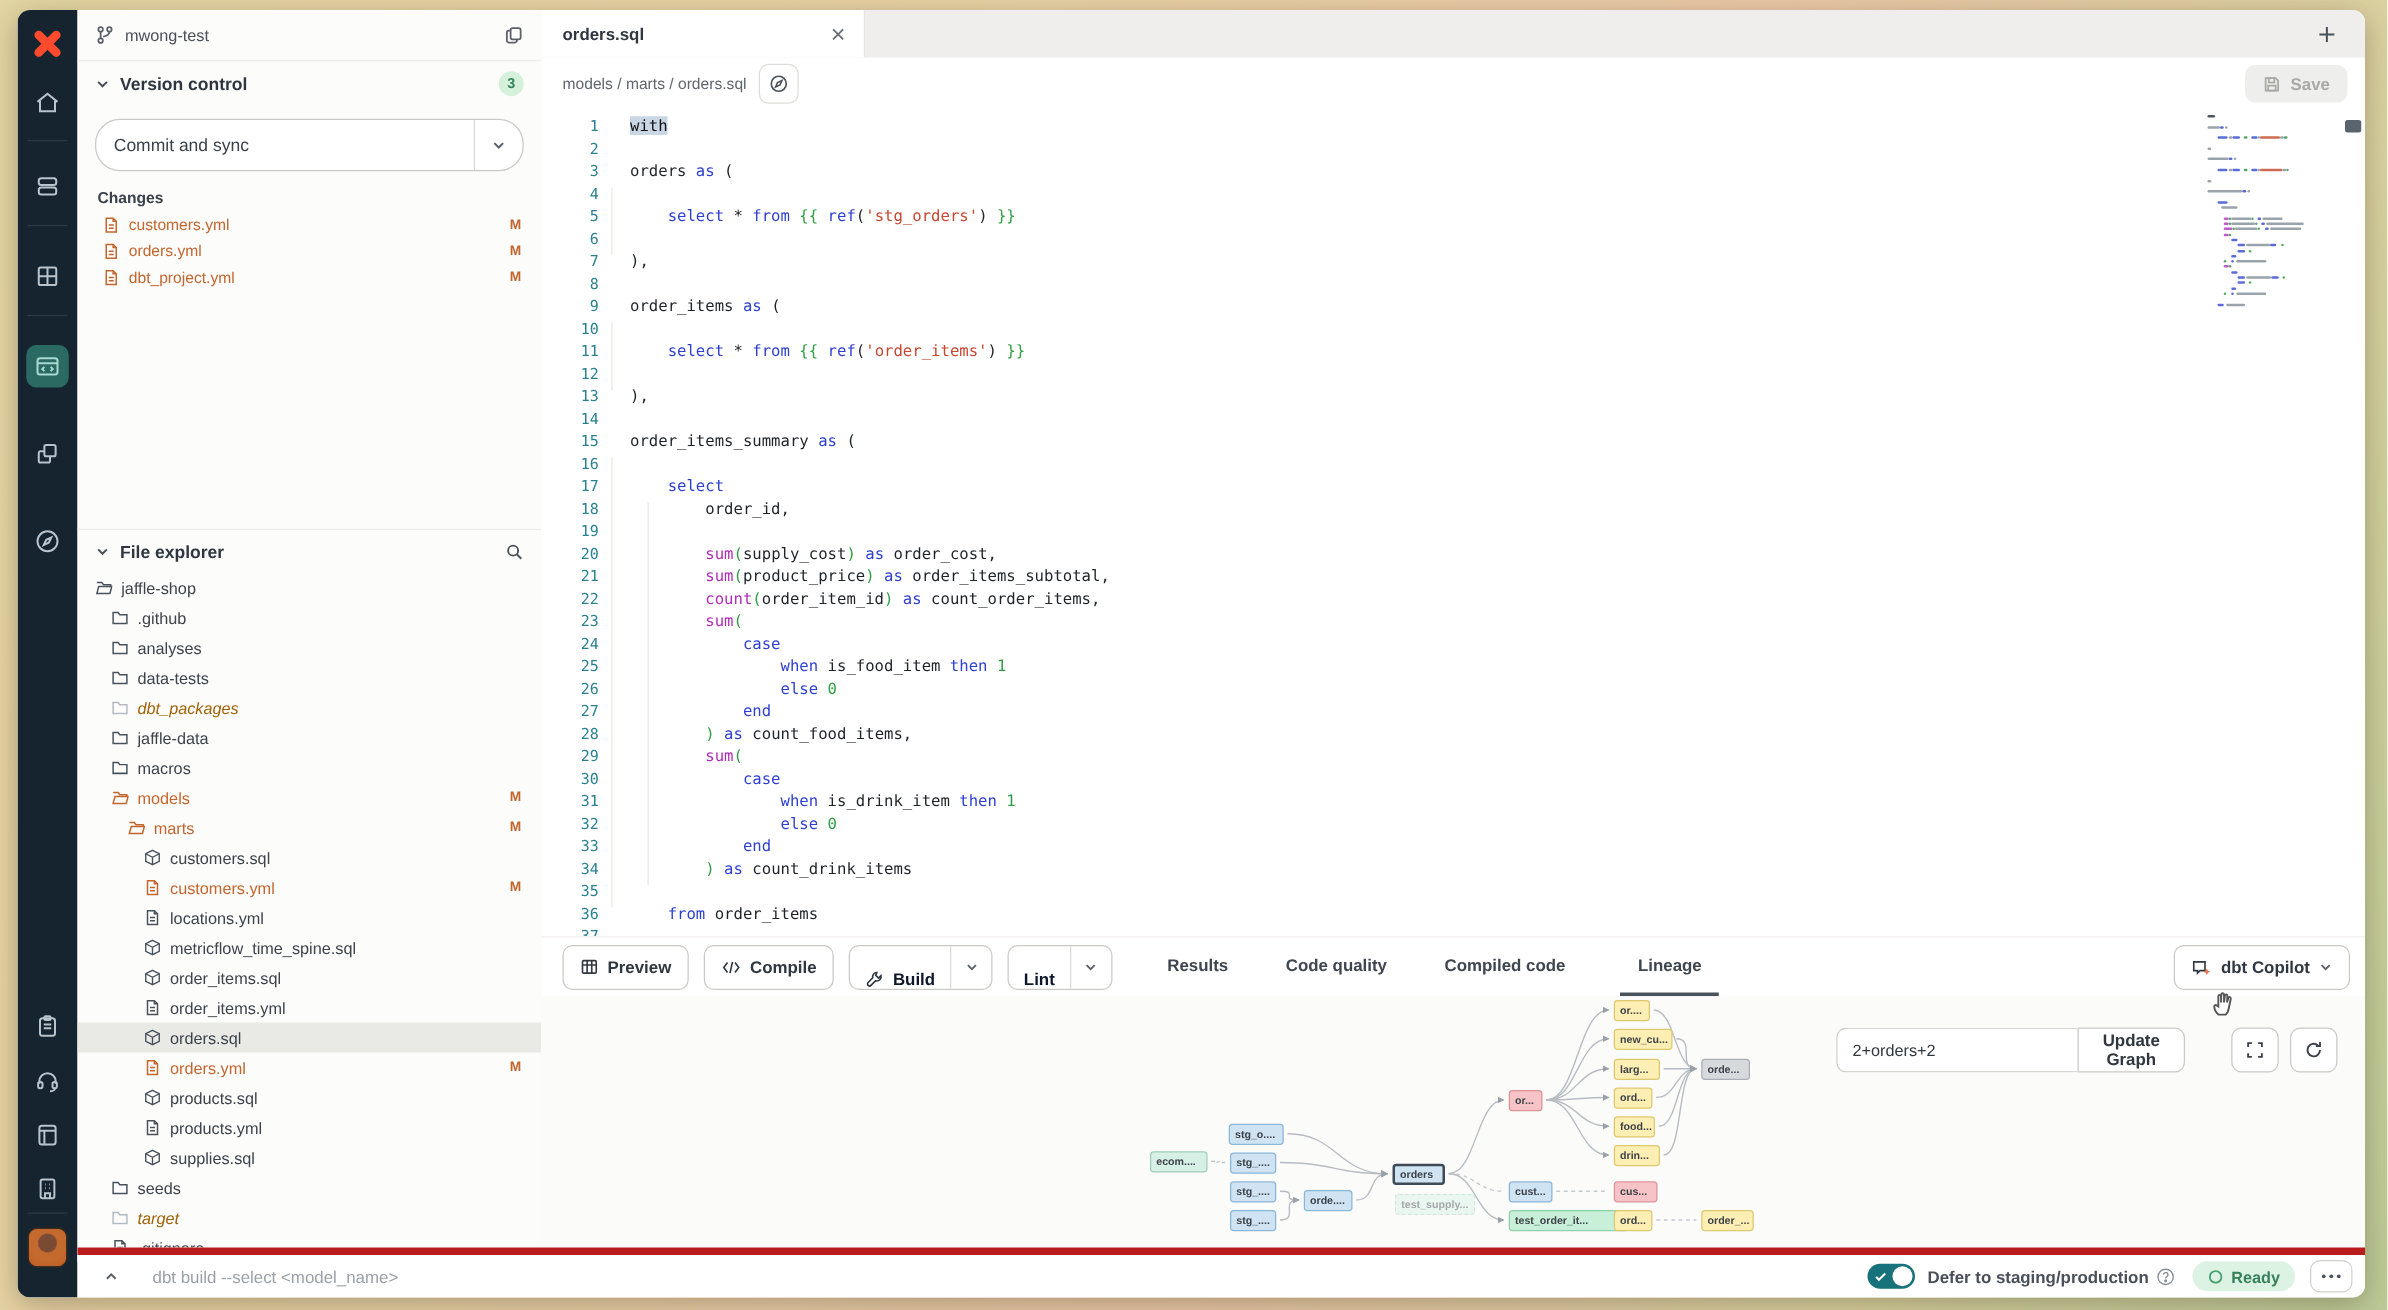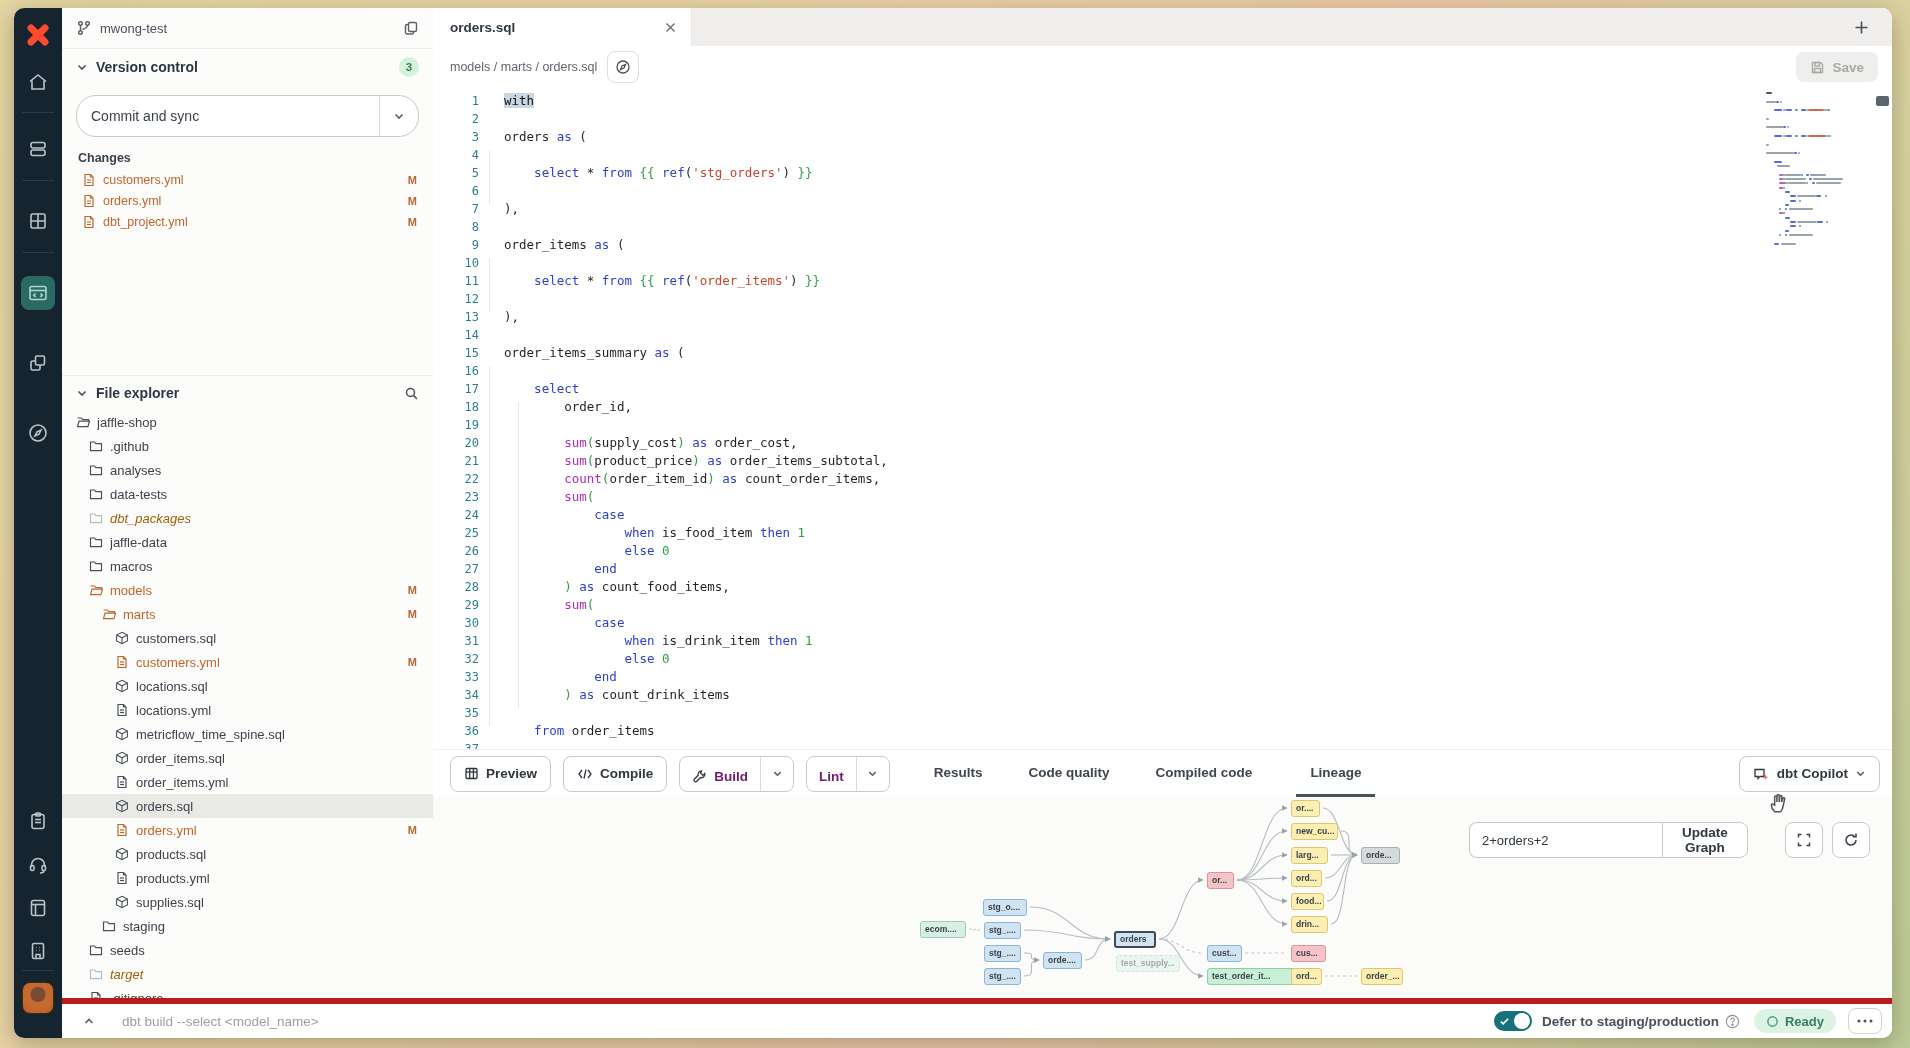--- a/index.html
+++ b/index.html
@@ -79,21 +79,21 @@
   .minimap{position:absolute;right:40px;top:4px;width:88px;height:260px;}
   .mini-tok{position:absolute;height:2px;border-radius:1px;}
   .scroll-thumb{position:absolute;right:3px;top:8px;width:13px;height:10px;background:#5a646e;border-radius:2px;}
 
   
   .toolbar{position:absolute;left:0;top:741px;right:0;height:48px;border-top:1px solid #efeeeb;
     display:flex;align-items:center;padding-left:17px;background:#fff;box-sizing:border-box;}
   .tbtn{height:36px;background:#fff;border:1px solid #c9c9c5;border-radius:8px;display:flex;
     align-items:center;gap:7px;padding:0 13px;font-size:13.5px;font-weight:700;color:#2f3740;cursor:pointer;}
   .split{display:flex;align-items:stretch;border:1px solid #c9c9c5;border-radius:8px;overflow:hidden;height:36px;box-sizing:border-box;}
-  .split .lbl{display:flex;align-items:flex-start;gap:7px;padding:12px 12px;font-size:13.5px;font-weight:700;color:#701a75;cursor:pointer;}
+  .split .lbl{display:flex;align-items:flex-end;gap:7px;padding:0 12px;font-size:13.5px;font-weight:700;color:#0f172a;cursor:pointer;}
   .split .chev{width:32px;border-left:1px solid #d9d9d5;display:flex;align-items:center;justify-content:center;cursor:pointer;}
   .rtabs{display:flex;gap:42px;margin-left:42px;height:100%;align-items:stretch;}
   .rtab{display:flex;align-items:center;font-size:13.5px;font-weight:700;color:#3f4650;cursor:pointer;
     border-bottom:3px solid transparent;padding:0 2px;box-sizing:border-box;}
   .rtab.on{border-bottom-color:#4a525c;padding:0 14px;}
   .copilot{margin-left:auto;margin-right:12px;}
 
   
   .lineage-panel{position:absolute;left:0;top:789px;right:0;bottom:0;background:#fbfbfa;
     border-bottom:1px solid #ececea;}
@@ -406,29 +406,20 @@
                   <path d="M8.5 1.5V4H11"></path>
                   <line x1="5" y1="7" x2="9" y2="7"></line>
                   <line x1="5" y1="9.5" x2="9" y2="9.5"></line>
                 </svg>
               </span>
               <span class="tlabel">customers.yml</span>
               <span class="mbadge">M</span>
             </div>
             <div class="trow" style="padding-left: 53px;">
               <span class="ticon" style="display: flex;">
-                <svg width="14" height="14" viewBox="0 0 14 14" fill="none" stroke="#49525c" stroke-width="1.1">
-                  <path d="M7 1.3 12.4 4v6L7 12.7 1.6 10V4z"></path>
-                  <path d="M1.6 4 7 6.8 12.4 4M7 6.8v5.9"></path>
-                </svg>
-              </span>
-              <span class="tlabel">locations.sql</span>
-            </div>
-            <div class="trow" style="padding-left: 53px;">
-              <span class="ticon" style="display: flex;">
                 <svg width="14" height="14" viewBox="0 0 14 14" fill="none" stroke="#49525c" stroke-width="1.2">
                   <path d="M3 1.5h5.5l2.5 2.5v8.5H3z"></path>
                   <path d="M8.5 1.5V4H11"></path>
                   <line x1="5" y1="7" x2="9" y2="7"></line>
                   <line x1="5" y1="9.5" x2="9" y2="9.5"></line>
                 </svg>
               </span>
               <span class="tlabel">locations.yml</span>
             </div>
             <div class="trow" style="padding-left: 53px;">
@@ -502,28 +493,20 @@
               <span class="tlabel">products.yml</span>
             </div>
             <div class="trow" style="padding-left: 53px;">
               <span class="ticon" style="display: flex;">
                 <svg width="14" height="14" viewBox="0 0 14 14" fill="none" stroke="#49525c" stroke-width="1.1">
                   <path d="M7 1.3 12.4 4v6L7 12.7 1.6 10V4z"></path>
                   <path d="M1.6 4 7 6.8 12.4 4M7 6.8v5.9"></path>
                 </svg>
               </span>
               <span class="tlabel">supplies.sql</span>
-            </div>
-            <div class="trow" style="padding-left: 40px;">
-              <span class="ticon" style="display: flex;">
-                <svg width="14" height="14" viewBox="0 0 14 14" fill="none" stroke="#49525c" stroke-width="1.2">
-                  <path d="M1.5 3h4l1.3 1.7h5.7v7H1.5z"></path>
-                </svg>
-              </span>
-              <span class="tlabel">staging</span>
             </div>
             <div class="trow" style="padding-left: 27px;">
               <span class="ticon" style="display: flex;">
                 <svg width="14" height="14" viewBox="0 0 14 14" fill="none" stroke="#49525c" stroke-width="1.2">
                   <path d="M1.5 3h4l1.3 1.7h5.7v7H1.5z"></path>
                 </svg>
               </span>
               <span class="tlabel">seeds</span>
             </div>
             <div class="trow dim" style="padding-left: 27px;">

